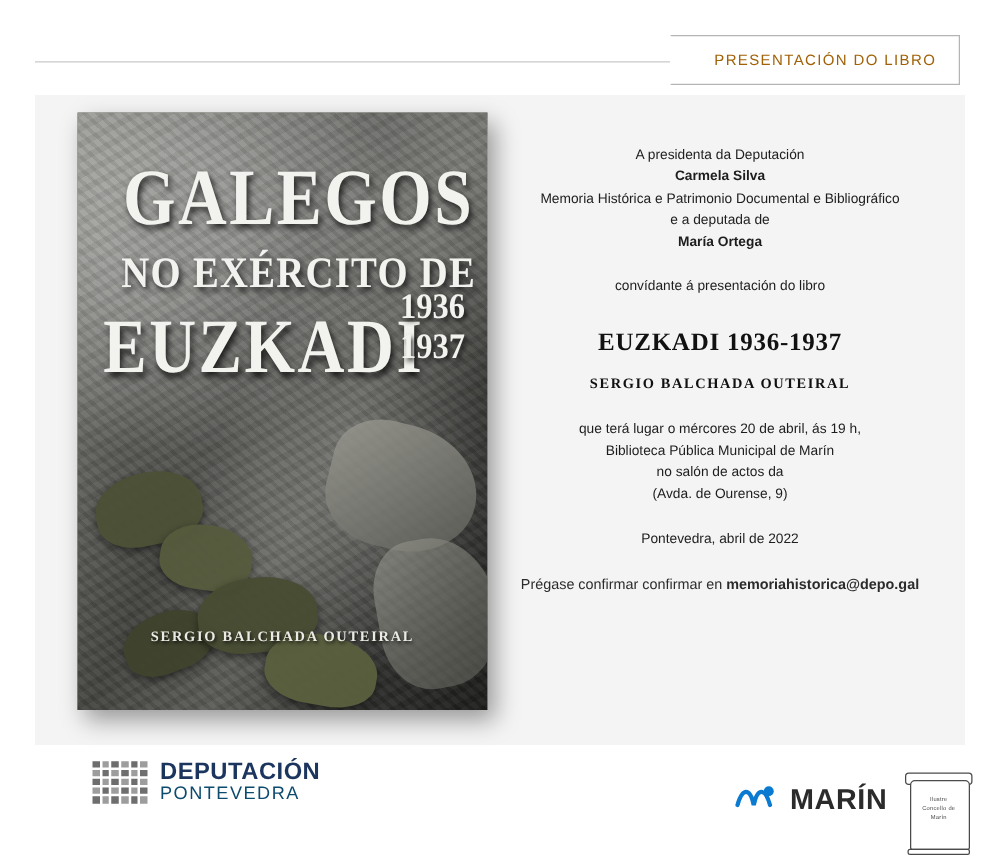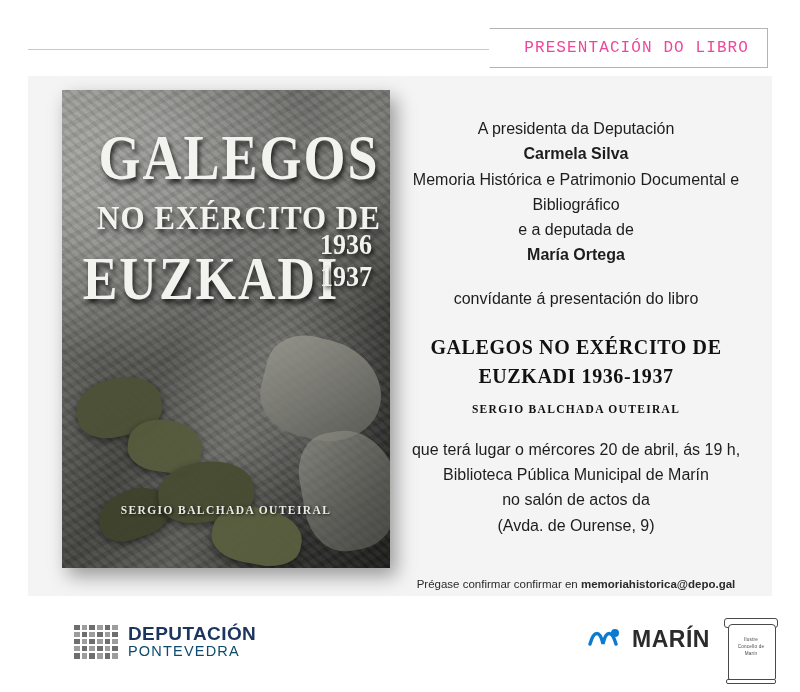--- a/index.html
+++ b/index.html
@@ -53,25 +53,25 @@
     position:absolute;
     left:-2px;top:-1px;
     width:0;height:0;
     border-top:21px solid transparent;
     border-bottom:21px solid transparent;
     border-left:23px solid #b4b4b4;
     z-index:-1;
   }
   .banner-text{
     position:relative;
-    font-size:16px;
+    font-size:12px;
     letter-spacing:1.1px;
-    color:#ec4899;
+    color:#a16207;
     white-space:nowrap;
-    font-family:Liberation Mono, monospace;
+    font-family:Liberation Sans, sans-serif;
   }
 
   
   .card{
     position:absolute;
     left:28px;top:76px;
     width:744px;height:520px;
     background:#f4f4f4;
     box-sizing:border-box;
   }
@@ -183,21 +183,21 @@
   }
 
   
   .invite{
     position:absolute;
     left:372px;top:40px;
     width:352px;
     text-align:center;
     color:#1d1d1d;
   }
-  .ln{font-size:16px;line-height:1.58;}
+  .ln{font-size:11px;line-height:1.58;}
   .ln.strong{font-weight:bold;}
   .gap-md{height:18px;}
   .gap-lg{height:22px;}
 
   .book-title{
     font-family:"Liberation Serif", serif;
     font-weight:bold;
     font-size:20px;
     letter-spacing:.6px;
     line-height:1.45;
@@ -219,21 +219,21 @@
   .rsvp b{font-weight:bold;}
 
   
   .footer{
     position:absolute;
     left:0;top:604px;
     width:800px;height:88px;
   }
   .dep-logo{
     position:absolute;
-    left:74px;top:20px;
+    left:74px;top:4px;
     display:flex;align-items:center;gap:10px;
   }
   .dep-grid{
     width:44px;height:34px;
     display:grid;
     grid-template-columns:repeat(6,1fr);
     grid-template-rows:repeat(5,1fr);
     gap:2px;
   }
   .dep-grid i{display:block;background:#9d9d9d;}
@@ -334,29 +334,29 @@
 
     <div class="invite">
       <div class="ln">A presidenta da Deputación</div>
       <div class="ln strong">Carmela Silva</div>
       <div class="ln">Memoria Histórica e Patrimonio Documental e Bibliográfico</div>
       <div class="ln">e a deputada de</div>
       <div class="ln strong">María Ortega</div>
       <div class="gap-md"></div>
       <div class="ln">convídante á presentación do libro</div>
       <div class="gap-lg"></div>
-      <div class="book-title">GALEGOS NO EXÉRCITO DE</div>
       <div class="book-title">EUZKADI 1936-1937</div>
       <div class="book-author">SERGIO BALCHADA OUTEIRAL</div>
       <div class="gap-lg"></div>
       <div class="ln">que terá lugar o mércores 20 de abril, ás 19 h,</div>
       <div class="ln">Biblioteca Pública Municipal de Marín</div>
       <div class="ln">no salón de actos da</div>
       <div class="ln">(Avda. de Ourense, 9)</div>
       <div class="gap-md"></div>
+      <div class="ln">Pontevedra, abril de 2022</div>
       <div class="gap-md"></div>
       <div class="rsvp">
         <span>Prégase confirmar confirmar en </span><b>memoriahistorica@depo.gal</b>
       </div>
     </div>
   </div>
 
   <div class="footer">
 
     <div class="dep-logo">

